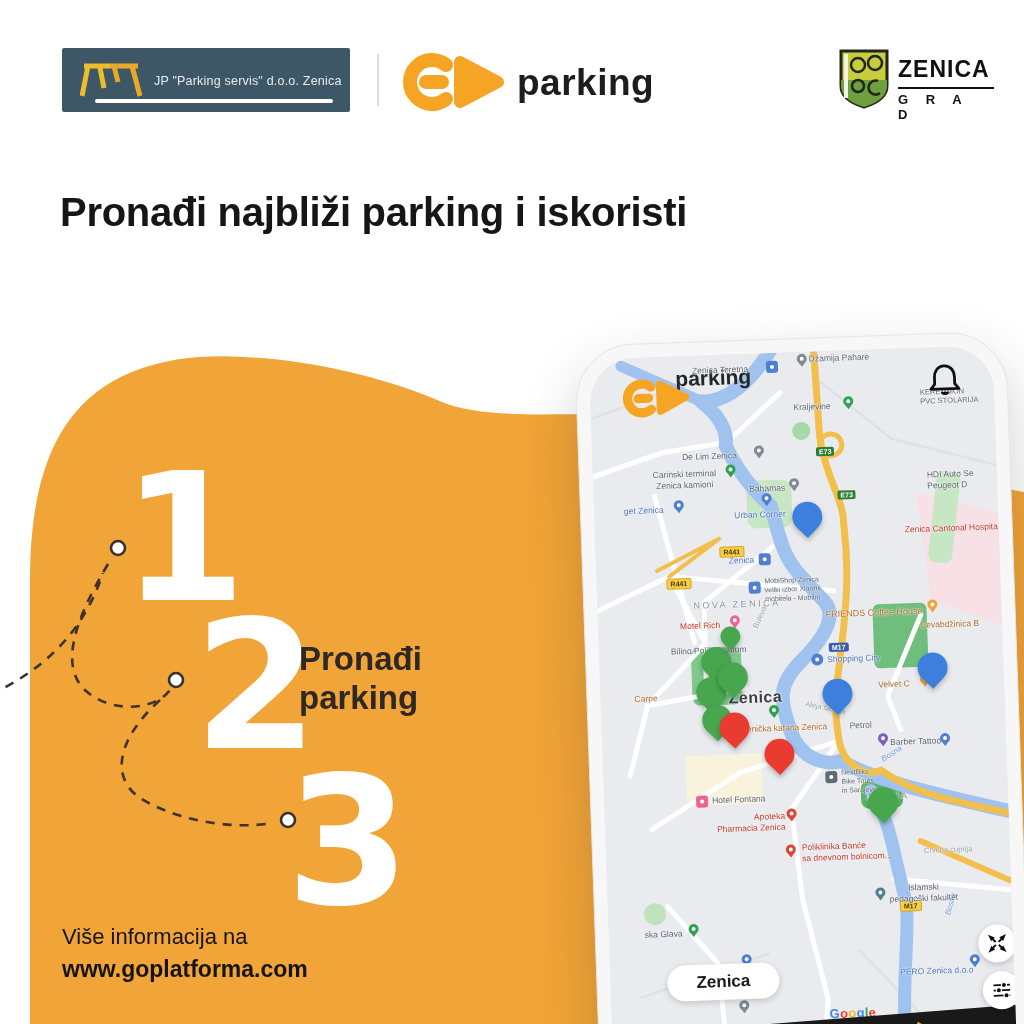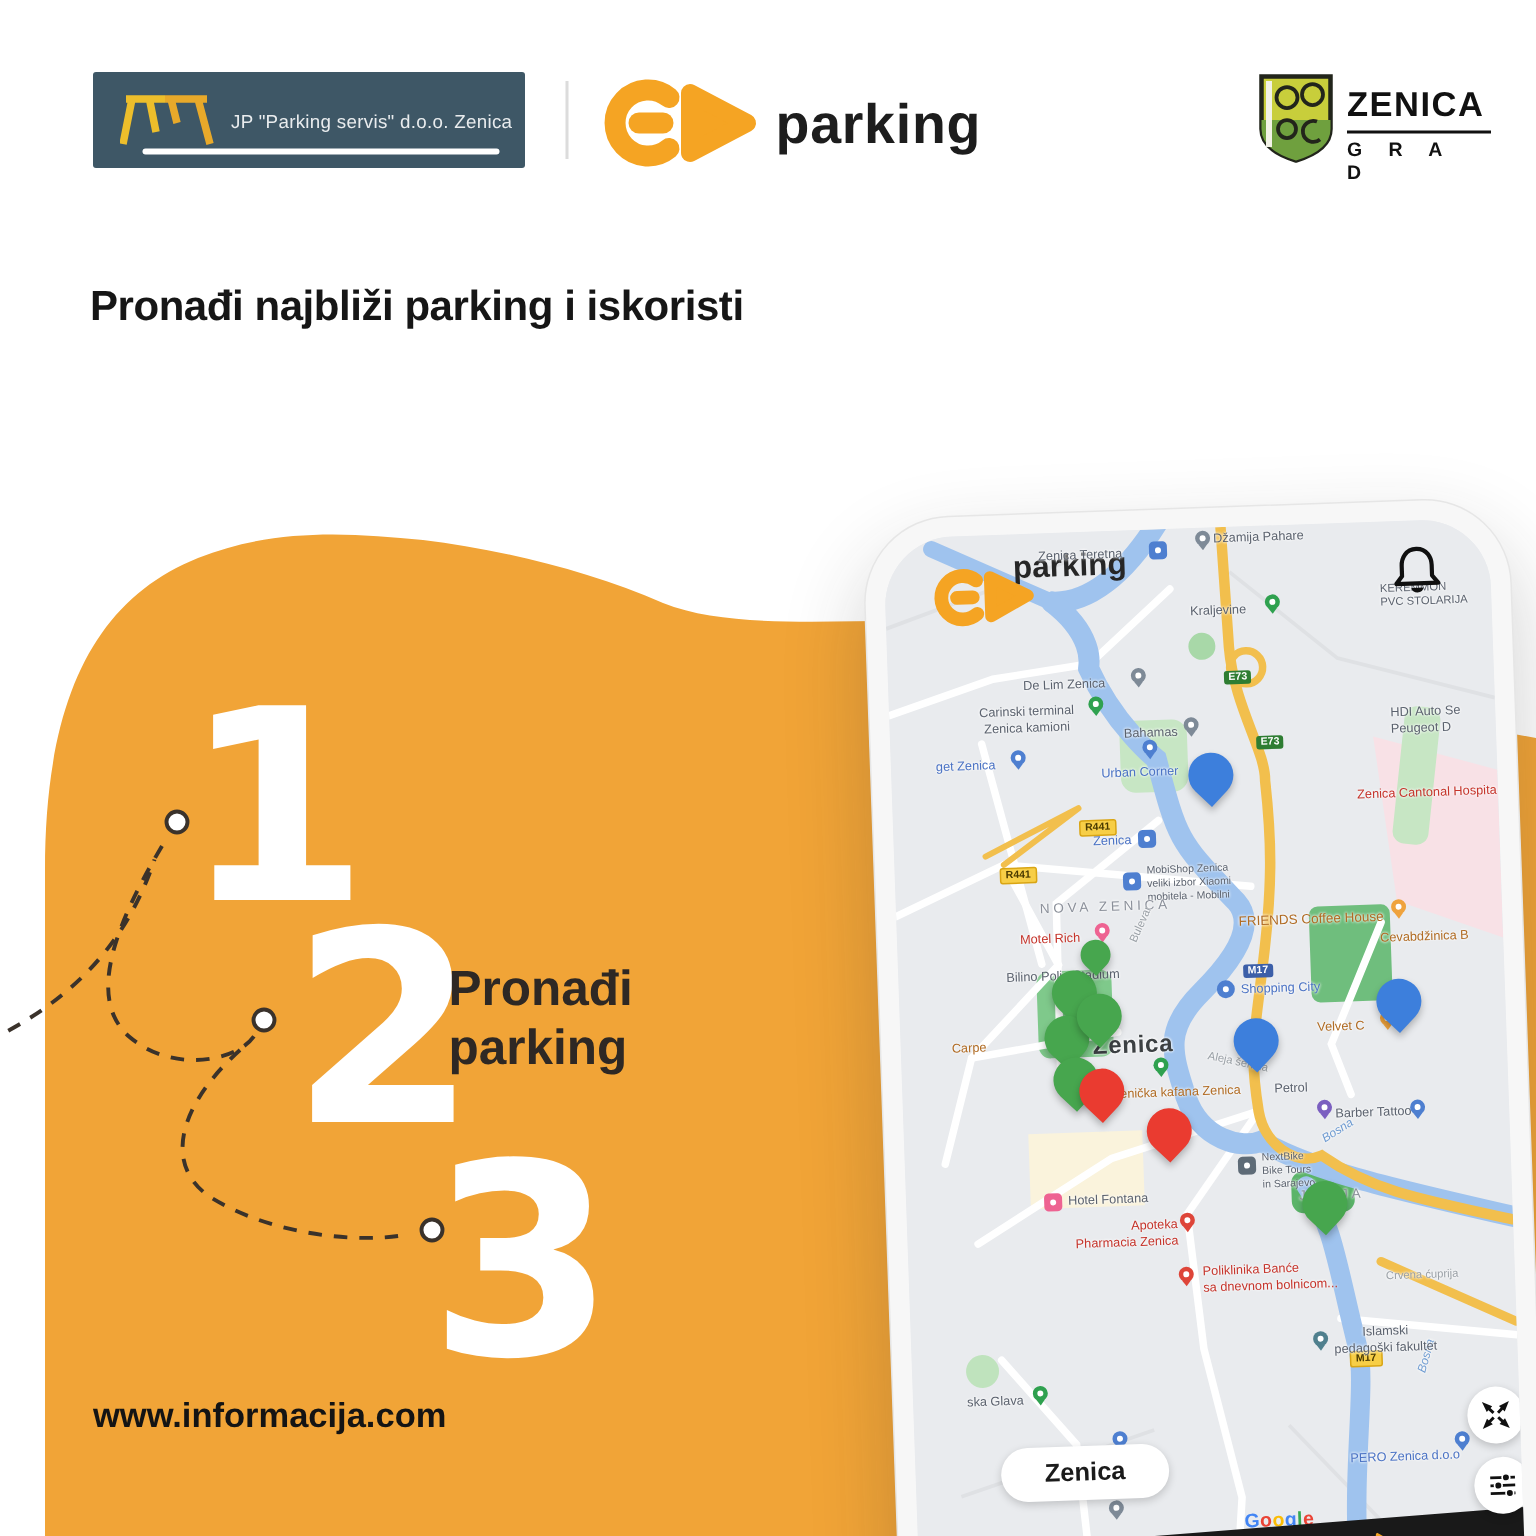--- a/index.html
+++ b/index.html
@@ -13,21 +13,21 @@
   .partner-underline{position:absolute;left:33px;bottom:9px;width:238px;height:4px;background:#ffffff;border-radius:2px;}
   .header-divider{position:absolute;left:377px;top:54px;width:2px;height:52px;background:#DCDCDC;}
   .go-logo{position:absolute;left:398px;top:50px;}
   .go-word{position:absolute;left:517px;top:62px;font-size:37px;font-weight:800;color:#1D1D1D;letter-spacing:.5px;}
   .crest{position:absolute;left:838px;top:48px;}
   .crest-text{position:absolute;left:898px;top:56px;color:#111;}
   .crest-line1{font-size:23px;font-weight:800;letter-spacing:1px;}
   .crest-line2{font-size:13px;font-weight:700;letter-spacing:7px;margin-top:4px;border-top:2px solid #111;padding-top:3px;width:96px;}
 
   
-  .headline{position:absolute;left:60px;top:186px;font-size:28px;line-height:1.32;font-weight:800;color:#161616;letter-spacing:-.3px;}
+  .headline{position:absolute;left:60px;top:186px;font-size:40px;line-height:1.32;font-weight:800;color:#161616;letter-spacing:-.3px;}
 
   
   .blob-svg{position:absolute;left:0;top:0;z-index:1;}
   .steps-layer{position:absolute;left:0;top:0;width:1024px;height:1024px;z-index:2;}
   .step-num{position:absolute;color:#ffffff;font-weight:800;font-size:178px;line-height:1;font-family:"DejaVu Sans",sans-serif;}
   .step-label{position:absolute;color:#2E2824;font-weight:700;font-size:33px;line-height:1.18;}
   .dash-svg{position:absolute;left:0;top:0;}
   .footer{position:absolute;left:62px;top:924px;color:#141414;z-index:2;}
   .footer-l1{font-size:22px;}
   .footer-l2{font-size:23px;font-weight:800;margin-top:6px;}
@@ -157,21 +157,22 @@
     <div class="step-num" style="left:122px;top:450px;">1</div>
 
     <div class="step-num" style="left:194px;top:598px;">2</div>
     <div class="step-label" style="left:299px;top:640px;white-space:pre-line;">Pronađi
 parking</div>
 
     <div class="step-num" style="left:286px;top:753px;">3</div>
   </div>
 
   <div class="footer">
-    <div class="footer-l2">www.informacija.com</div>
+    <div class="footer-l1">Više informacija na</div>
+    <div class="footer-l2">www.goplatforma.com</div>
   </div>
 
   <div class="phone">
     <div class="screen">
 
       <svg class="map-svg" width="404" height="774" viewBox="0 0 404 774">
         <rect x="0" y="0" width="404" height="774" fill="#E9EBEE"></rect>
 
         <polygon points="322,143 404,168 404,280 334,253" fill="#F8E1E6"></polygon>
         <rect x="83" y="400" width="76" height="50" fill="#FAF3DC"></rect>

